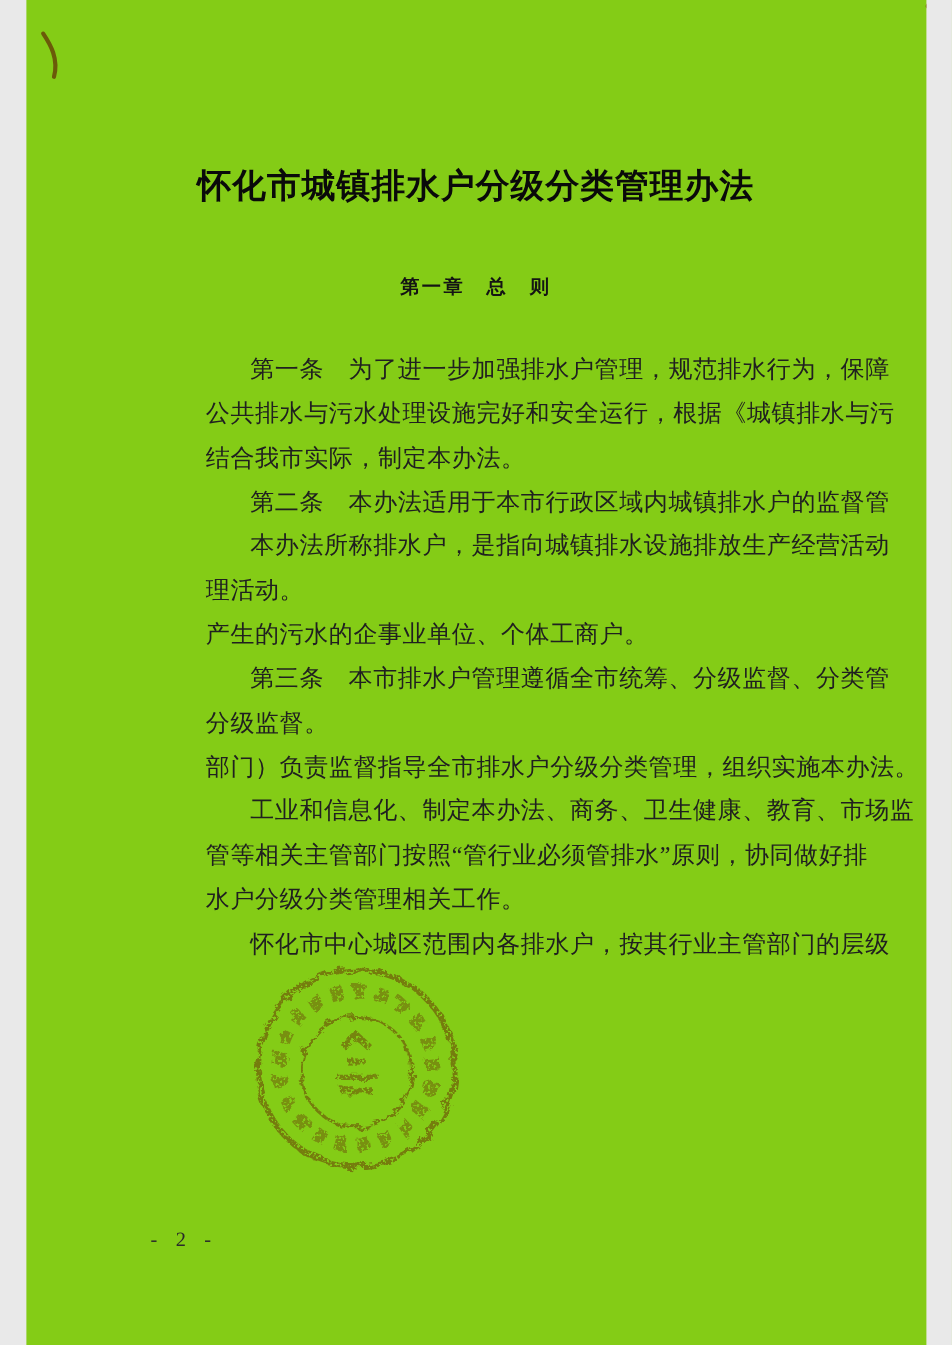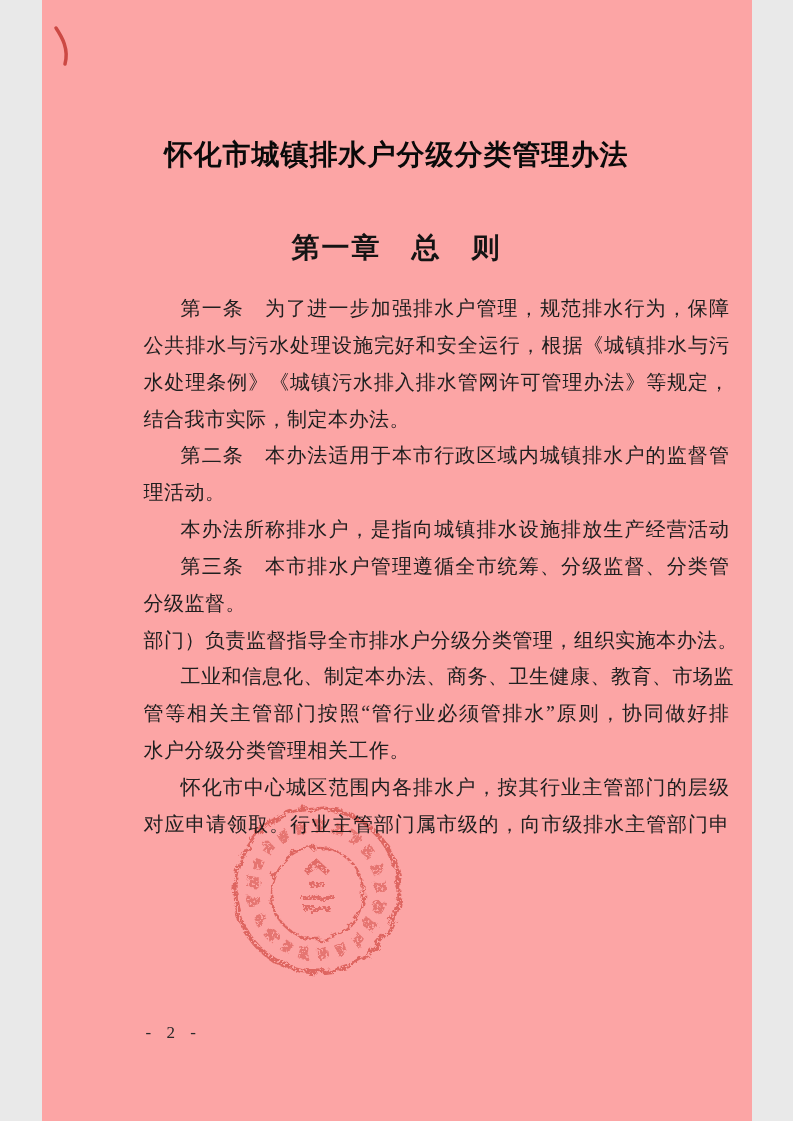--- a/index.html
+++ b/index.html
@@ -1,48 +1,50 @@
 <!DOCTYPE html>
 <html><head>
 <meta charset="utf-8">
 <style>
   html,body{margin:0;padding:0;background:#e9e9e9;}
   .page{
     position:relative;
     width:710px;height:1121px;
     margin:0 auto;
-    background:#fca5a5;
+    background:#84cc16;
     overflow:hidden;
     font-family:"Liberation Serif","DejaVu Serif",serif;
     color:#1e1e1e;
+    padding-left:40px;
   }
   .doc-title{
     position:absolute;top:136px;left:0;width:100%;
     text-align:center;
     font-size:28px;font-weight:700;color:#0a0a0a;
     letter-spacing:1px;
     font-family:"Liberation Serif","DejaVu Serif",serif;
   }
   .chapter-heading{
     position:absolute;top:229px;left:0;width:100%;
     text-align:center;
     font-family:"Liberation Sans","DejaVu Sans",sans-serif;
-    font-size:28px;font-weight:700;color:#141414;
+    font-size:16px;font-weight:700;color:#141414;
     letter-spacing:2px;
   }
   .body-text{
     position:absolute;top:290px;left:102px;width:586px;
     font-size:20px;color:#202020;
   }
   .line{
     line-height:36.85px;height:36.85px;
     text-align:justify;
     text-align-last:justify;
     letter-spacing:0.5px;
     white-space:nowrap;
+    margin-left:48px;
   }
   .line.end{ text-align-last:left; }
   .line.first{ text-indent:37px; }
   .page-number{
     position:absolute;left:104px;top:1023px;
     font-size:17px;letter-spacing:3px;word-spacing:5px;
     color:#2a2a2a;
   }
   .seal{
     position:absolute;left:186px;top:801px;width:178px;height:178px;
@@ -58,33 +60,32 @@
 
 <div class="page">
 
   <div class="doc-title">怀化市城镇排水户分级分类管理办法</div>
 
   <div class="chapter-heading">第一章　总　则</div>
 
   <div class="body-text">
       <div class="line first">第一条　为了进一步加强排水户管理，规范排水行为，保障</div>
       <div class="line">公共排水与污水处理设施完好和安全运行，根据《城镇排水与污</div>
-      <div class="line">水处理条例》《城镇污水排入排水管网许可管理办法》等规定，</div>
       <div class="line end">结合我市实际，制定本办法。</div>
       <div class="line first">第二条　本办法适用于本市行政区域内城镇排水户的监督管</div>
+      <div class="line first">本办法所称排水户，是指向城镇排水设施排放生产经营活动</div>
       <div class="line end">理活动。</div>
-      <div class="line first">本办法所称排水户，是指向城镇排水设施排放生产经营活动</div>
+      <div class="line end">产生的污水的企事业单位、个体工商户。</div>
       <div class="line first">第三条　本市排水户管理遵循全市统筹、分级监督、分类管</div>
       <div class="line end">分级监督。</div>
       <div class="line end">部门）负责监督指导全市排水户分级分类管理，组织实施本办法。</div>
       <div class="line first">工业和信息化、制定本办法、商务、卫生健康、教育、市场监</div>
       <div class="line">管等相关主管部门按照“管行业必须管排水”原则，协同做好排</div>
       <div class="line end">水户分级分类管理相关工作。</div>
       <div class="line first">怀化市中心城区范围内各排水户，按其行业主管部门的层级</div>
-      <div class="line">对应申请领取。行业主管部门属市级的，向市级排水主管部门申</div>
     </div>
 
   <svg class="seal" viewBox="0 0 178 178" width="178" height="178">
     <defs>
       <filter id="stampFx" x="-25%" y="-25%" width="150%" height="150%">
         <feTurbulence type="fractalNoise" baseFrequency="0.09" numOctaves="3" seed="7" result="big"></feTurbulence>
         <feDisplacementMap in="SourceGraphic" in2="big" scale="9" result="warp"></feDisplacementMap>
         <feTurbulence type="fractalNoise" baseFrequency="0.45" numOctaves="2" seed="3" result="fine"></feTurbulence>
         <feColorMatrix in="fine" type="matrix" values="0 0 0 0 0  0 0 0 0 0  0 0 0 0 0  0 0 0 9 -3.1" result="holes"></feColorMatrix>
         <feComposite in="warp" in2="holes" operator="in"></feComposite>

